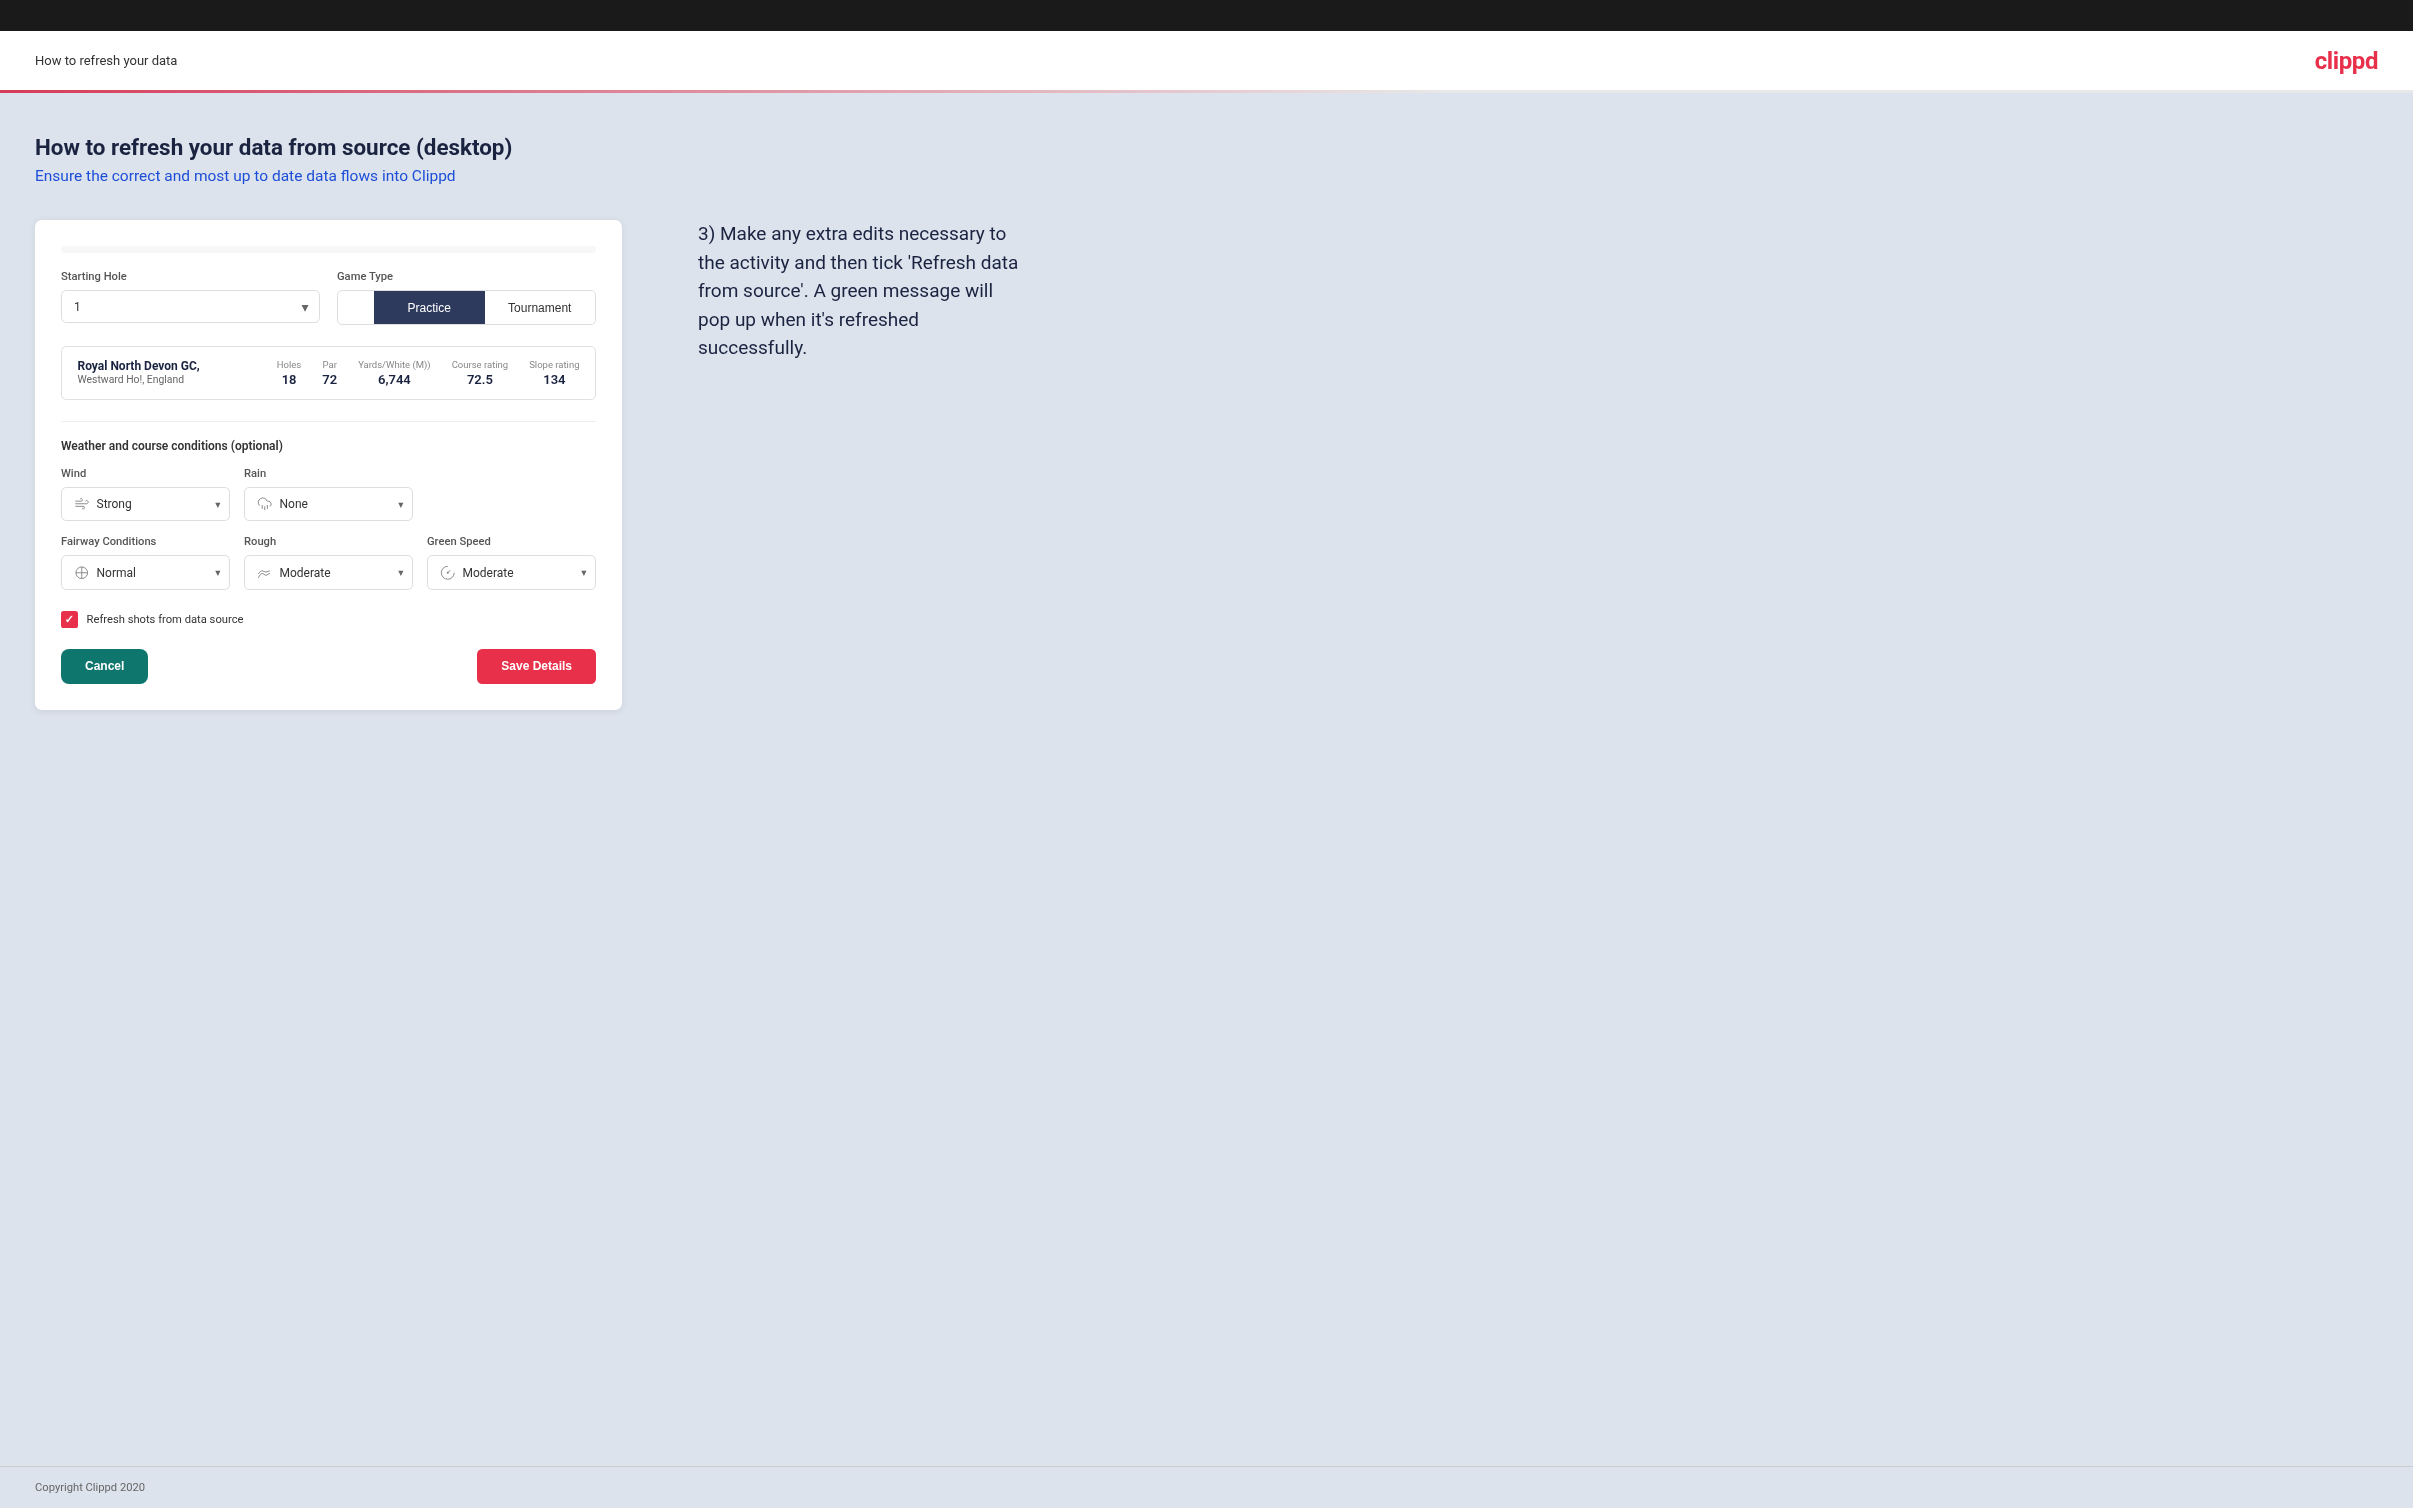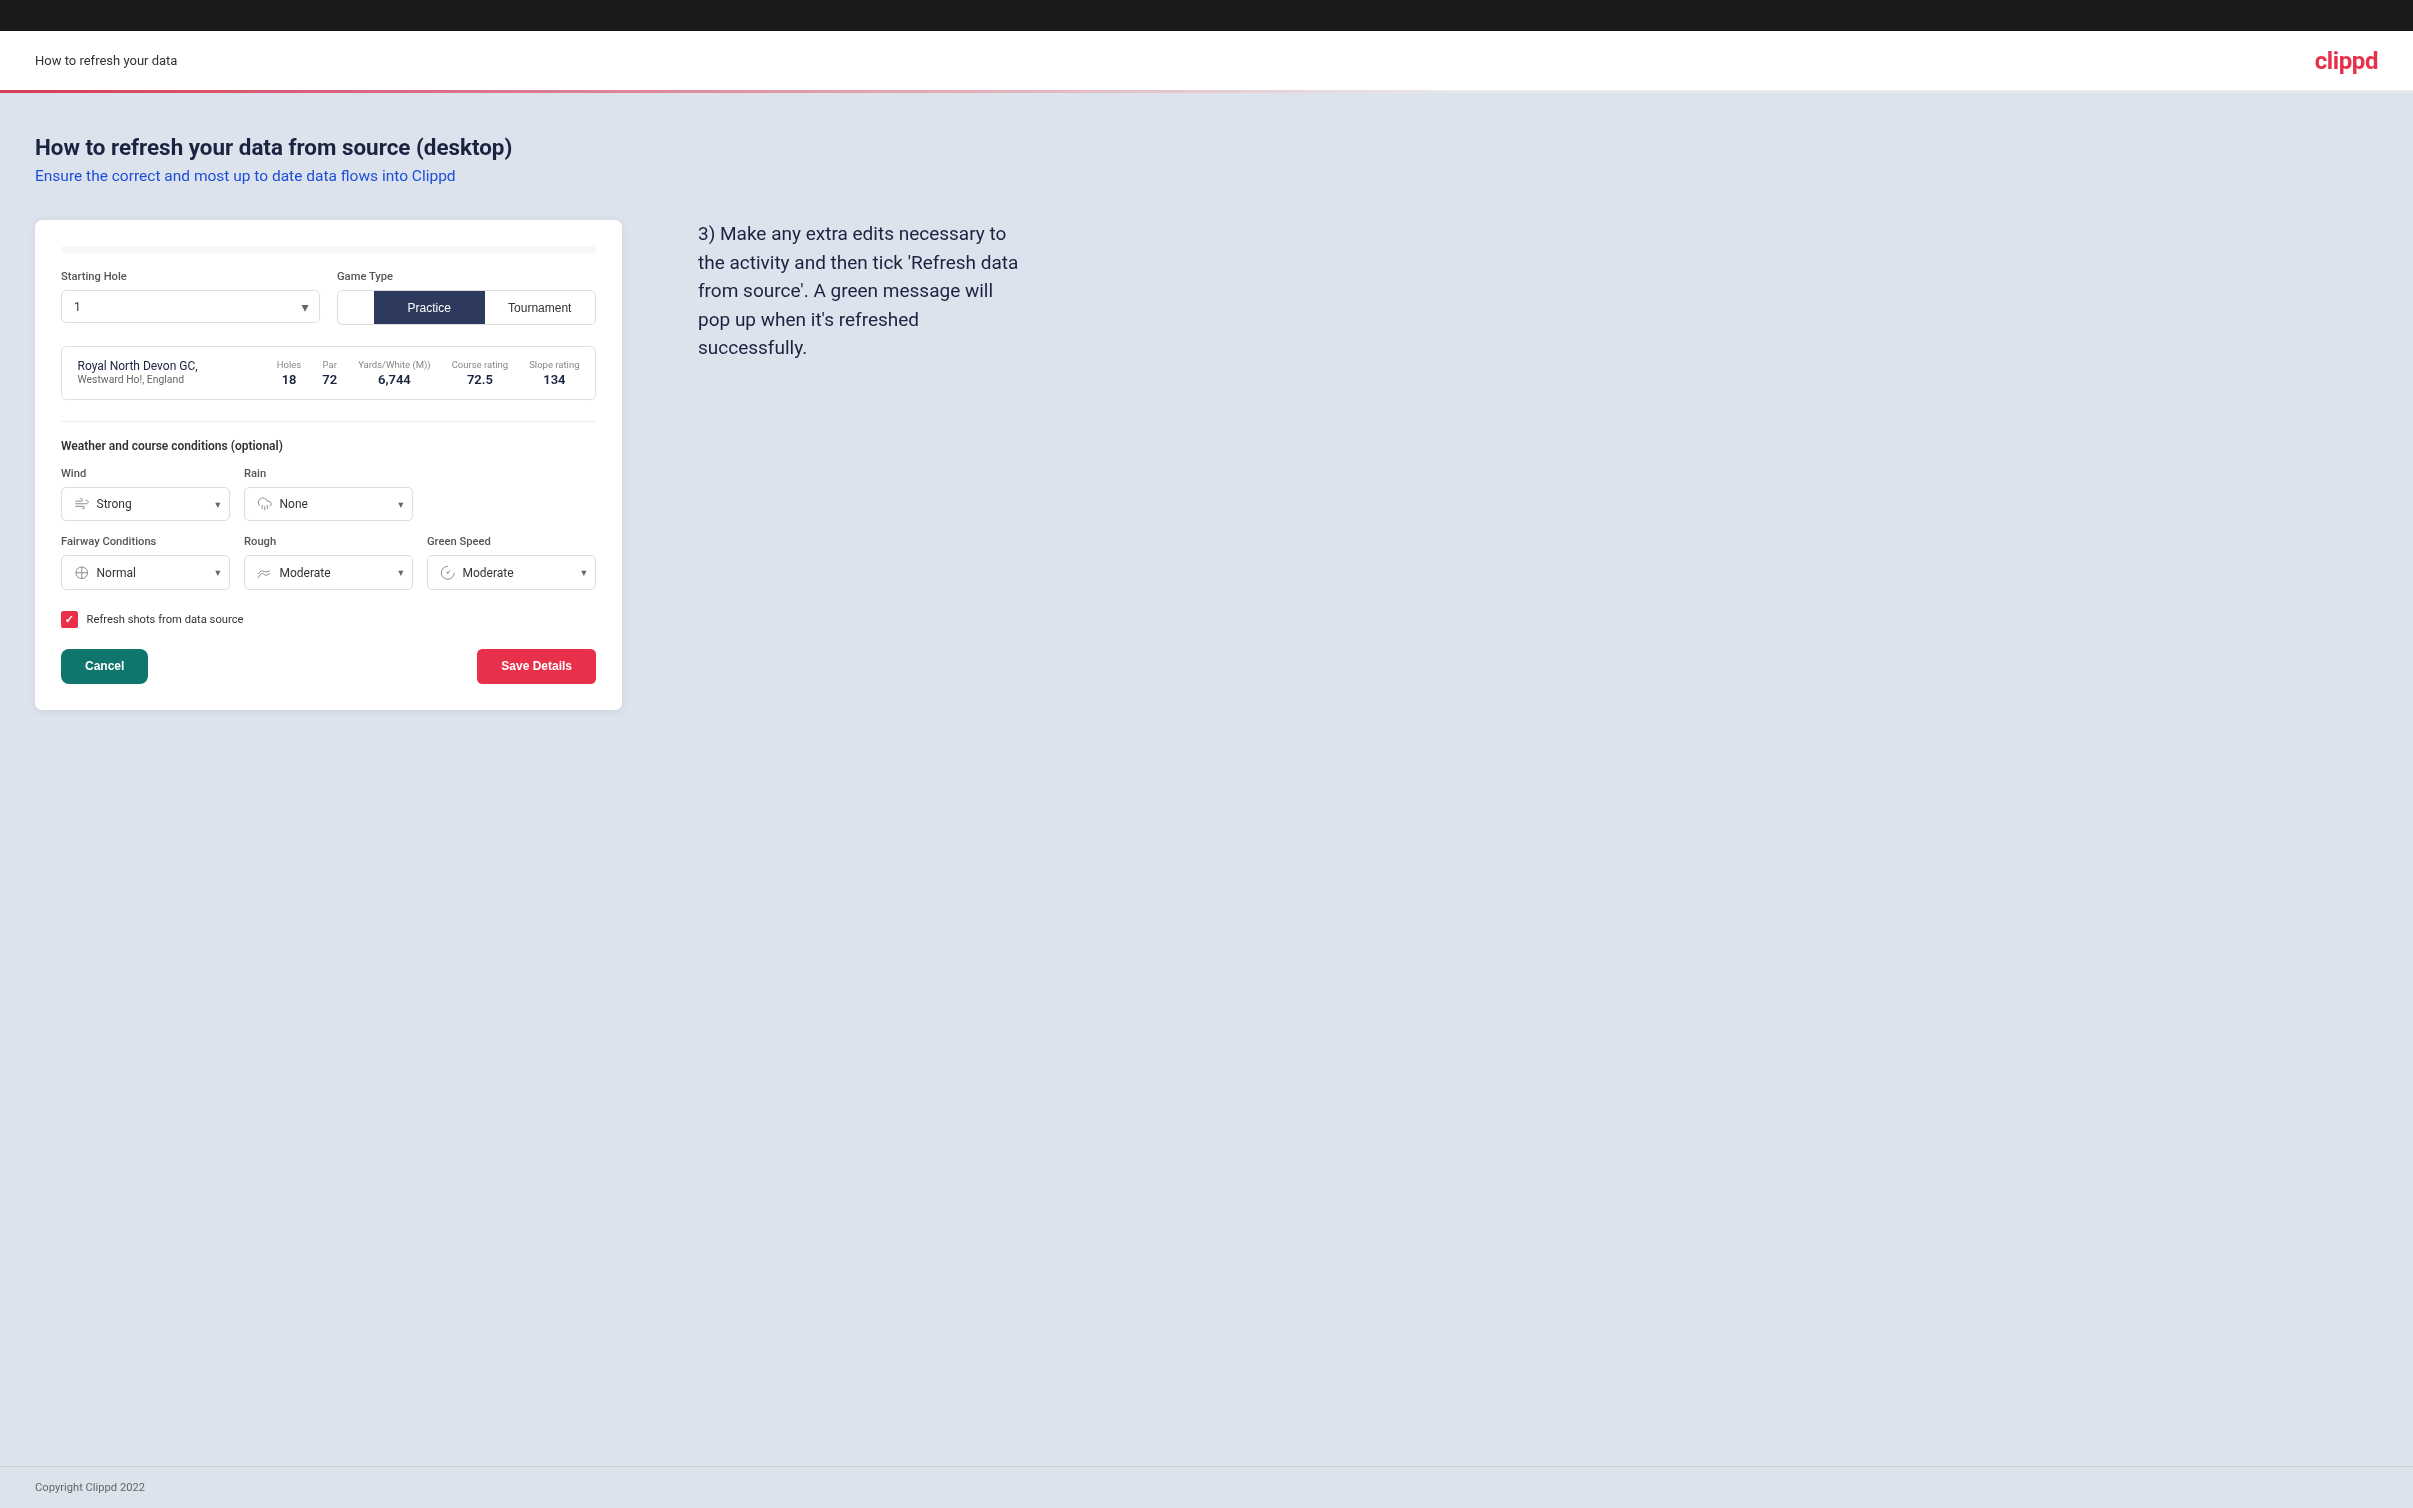--- a/index.html
+++ b/index.html
@@ -170,21 +170,21 @@
       align-items: center;
       gap: 26px;
     }
 
     .course-info {
       flex: 1;
     }
 
     .course-name {
       font-size: 12px;
-      font-weight: 400;
+      font-weight: 700;
       color: #1a2340;
     }
 
     .course-location {
       font-size: 10.4px;
       color: #666;
     }
 
     .course-stats {
       display: flex;
@@ -475,15 +475,15 @@
 
     </div>
 
     <div class="side-text">
       <p class="side-text-content">3) Make any extra edits necessary to the activity and then tick 'Refresh data from source'. A green message will pop up when it's refreshed successfully.</p>
     </div>
   </div>
 </div>
 
 <div class="footer">
-  <span>Copyright Clippd 2022</span>
+  <span>Copyright Clippd 2020</span>
 </div>
 
 
 </body></html>

